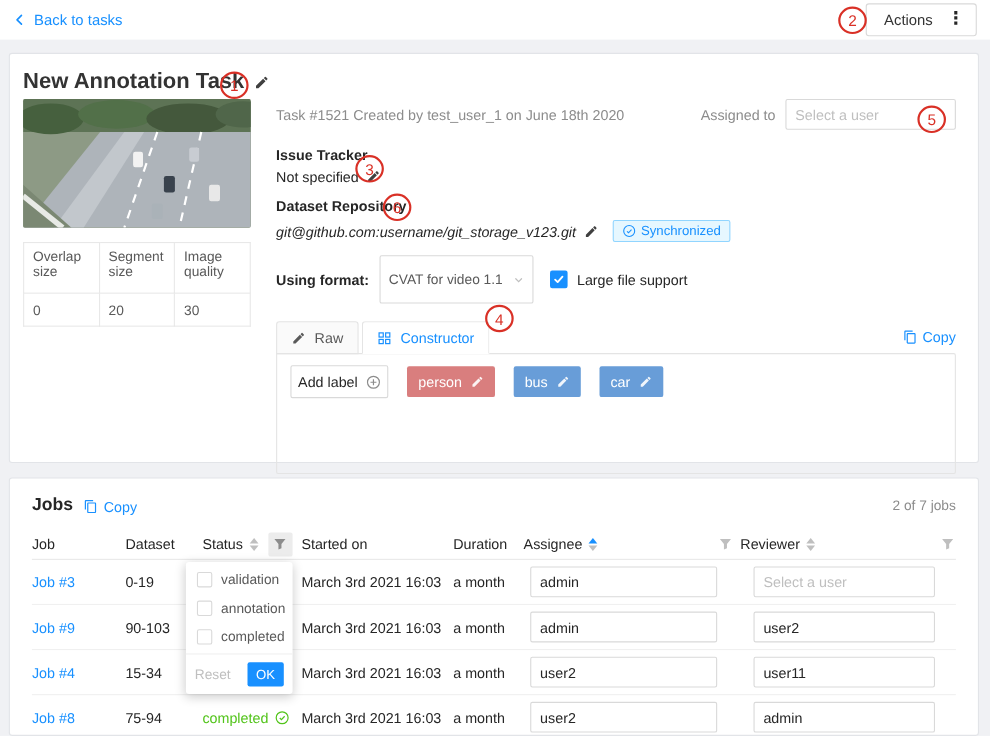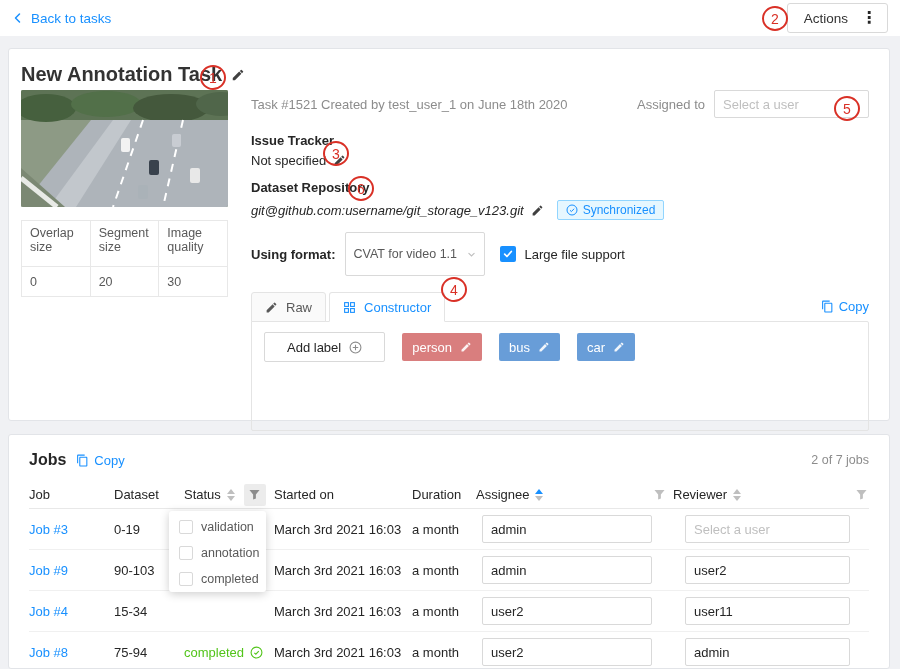--- a/index.html
+++ b/index.html
@@ -55,21 +55,21 @@
             align-items:center;justify-content:center;cursor:pointer;margin-left:6px;flex:none;}
   .tabs-row{display:flex;align-items:flex-end;margin-top:16px;position:relative;z-index:2;}
   .tab{height:30px;display:inline-flex;align-items:center;gap:8px;padding:0 13px;border:1px solid #e4e4e4;
        border-radius:3px 3px 0 0;background:#fafafa;color:#595959;cursor:pointer;margin-bottom:-1px;}
   .tab+.tab{margin-left:3px;}
   .tab.active{background:#fff;color:#1890ff;border-bottom:1px solid #fff;}
   .copy-link{display:inline-flex;align-items:center;gap:5px;color:#1890ff;cursor:pointer;}
   .tabs-row .copy-link{margin-left:auto;align-self:center;}
   .labels-panel{border:1px solid #e4e4e4;border-radius:0 2px 2px 2px;height:110px;padding:10px 12px;
                 display:flex;align-items:flex-start;gap:17px;position:relative;z-index:1;}
-  .add-label-btn{display:inline-flex;align-items:center;gap:8px;height:30px;padding:0 22px;
+  .add-label-btn{display:inline-flex;align-items:center;gap:8px;height:30px;padding:0 6px;
                  border:1px solid #d9d9d9;border-radius:2px;background:#fff;cursor:pointer;}
   .tag{display:inline-flex;align-items:center;gap:8px;height:28px;padding:12px 10px;border-radius:2px;
        color:#fff;cursor:pointer;margin-top:1px;}
   .tag .icon{opacity:.9;}
   
   .jobs-head{display:flex;align-items:center;gap:10px;height:46px;padding:4px 20px 0 20px;}
   .jobs-title{font-size:16px;font-weight:700;}
   .jobs-count{margin-left:auto;color:#8c8c8c;font-size:12.5px;}
   .jgrid{display:grid;grid-template-columns:85px 70px 90px 138px 64px 197px 196px;align-items:center;margin:0 20px;}
   .jheader{height:28px;border-bottom:1px solid #e8e8e8;font-weight:500;}
@@ -418,20 +418,24 @@
       <span>validation</span>
     </div>
     <div class="fitem">
       <span class="cb"></span>
       <span>annotation</span>
     </div>
     <div class="fitem">
       <span class="cb"></span>
       <span>completed</span>
     </div>
+    <div class="ffoot">
+      <span class="reset-label">Reset</span>
+      <span class="ok-btn">OK</span>
+    </div>
   </div>
 </div>
 
 <span class="callout" style="left:200px;top:65px">1</span>
 <span class="callout" style="left:762px;top:6px">2</span>
 <span class="callout" style="left:323px;top:141px">3</span>
 <span class="callout" style="left:441px;top:277px">4</span>
 <span class="callout" style="left:834px;top:96px">5</span>
 <span class="callout" style="left:348px;top:176px">6</span>
 

